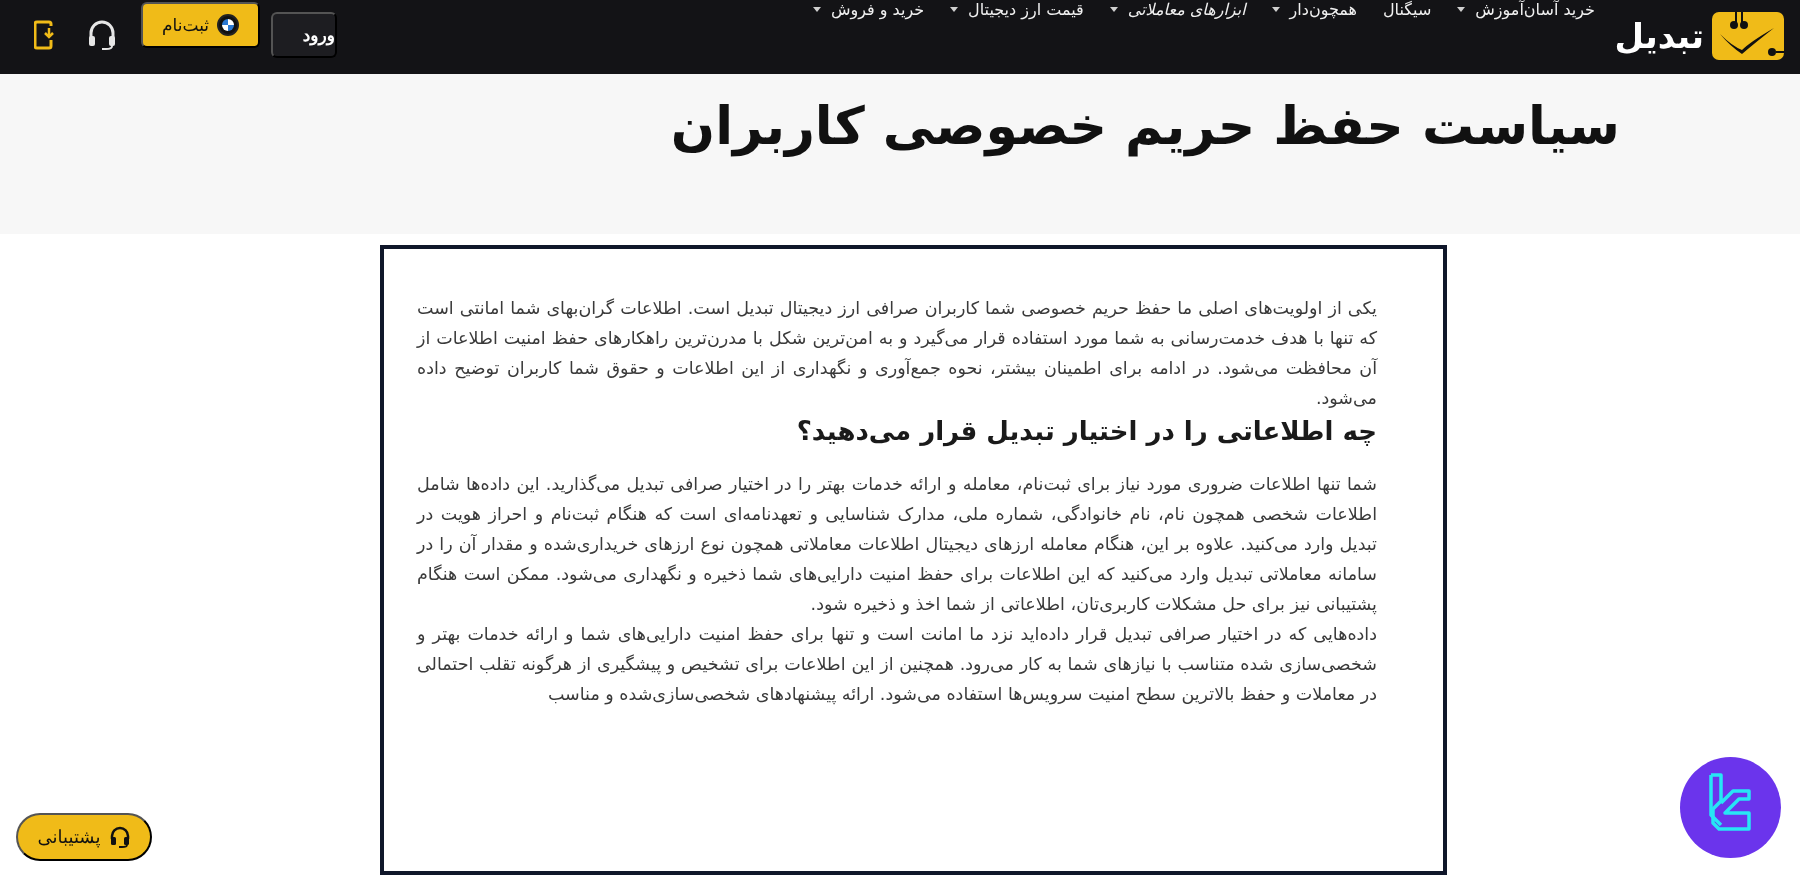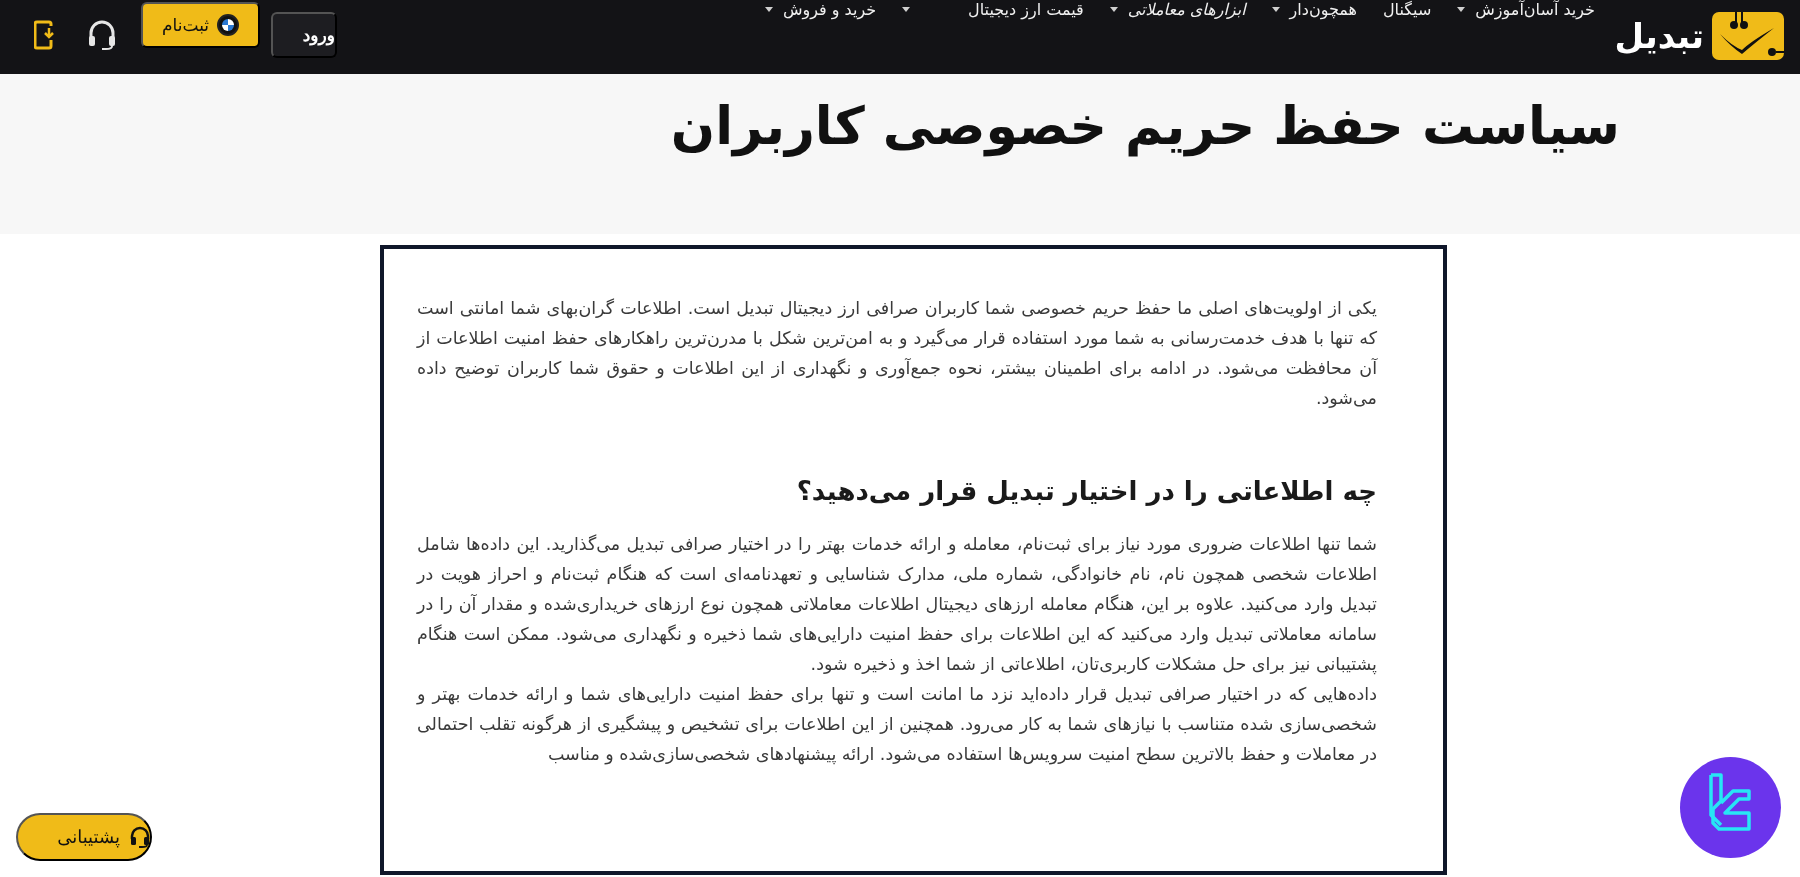--- a/index.html
+++ b/index.html
@@ -33,25 +33,25 @@
   .page-title { position: absolute; right: 180px; top: 22px; font-size: 52px; font-weight: bold; color: #111; direction: rtl; }
 
   
   .content-box {
     position: absolute; left: 380px; top: 245px; width: 1067px; height: 630px;
     border: 4px solid #0f172a; background: #fff; overflow: hidden;
   }
   .content-inner { position: absolute; right: 66px; top: 44px; width: 960px; direction: rtl; text-align: right; }
   .para { font-size: 17.5px; line-height: 30px; color: #3a3a3a; text-align: justify; text-align-last: right; }
   .para.first { width: 960px; padding-left: 0; }
-  .section-title { font-size: 26px; font-weight: bold; color: #1a1a1a; margin-top: 60px; margin-bottom: 20px; line-height: 36px; }
+  .section-title { font-size: 26px; font-weight: bold; color: #1a1a1a; margin-bottom: 20px; line-height: 36px; }
   .section-title.s2 { margin-top: 48px; }
 
   
-  .support-btn { position: absolute; left: 16px; top: 813px; width: 136px; height: 48px; background: #f0bb18; border-radius: 24px; display: flex; align-items: center; gap: 10px; direction: rtl; color: #111; font-size: 18px; }
+  .support-btn { position: absolute; left: 16px; top: 813px; width: 136px; height: 48px; background: #f0bb18; border-radius: 24px; display: flex; align-items: center; justify-content: center; gap: 10px; direction: rtl; color: #111; font-size: 18px; }
   .support-btn svg { width: 20px; height: 22px; }
   .chat-bubble { position: absolute; left: 1680px; top: 757px; width: 101px; height: 101px; border-radius: 50%; background: #6b34ec; display: flex; align-items: center; justify-content: center; }
 </style>
 </head>
 <body>
 
 <header class="topbar">
   <a class="logo">
     <span class="logo-text">تبدیل</span>
     <svg class="logo-mark" viewBox="0 0 72 48">
@@ -64,21 +64,21 @@
       <circle cx="60" cy="40" r="4" fill="#111"></circle>
       <line x1="64" y1="40" x2="72" y2="40" stroke="#111" stroke-width="2"></line>
     </svg>
   </a>
 
   <nav class="nav" style="right:205px; gap:0;">
     <div class="nav-item" style="margin-left:26px;">
       <span>خرید و فروش</span>
       <span class="caret"></span>
     </div>
-    <div class="nav-item" style="margin-left:26px;gap:48px;">
+    <div class="nav-item" style="margin-left:26px;">
       <span>قیمت ارز دیجیتال</span>
       <span class="caret"></span>
     </div>
     <div class="nav-item" style="margin-left:26px;font-style:italic;">
       <span>ابزارهای معاملاتی</span>
       <span class="caret"></span>
     </div>
     <div class="nav-item" style="margin-left:26px;">
       <span>همچون‌دار</span>
       <span class="caret"></span>

